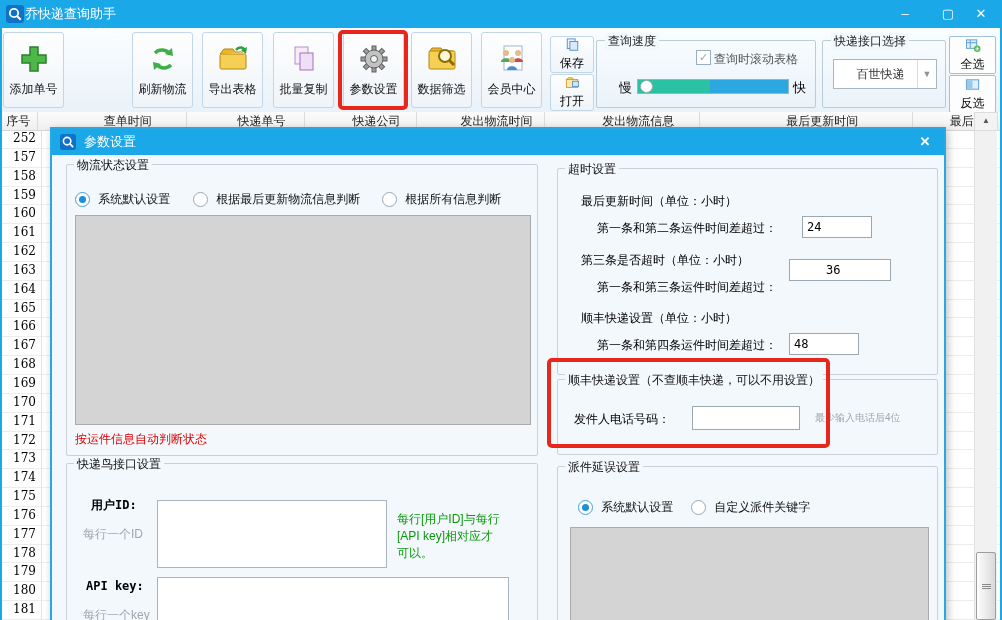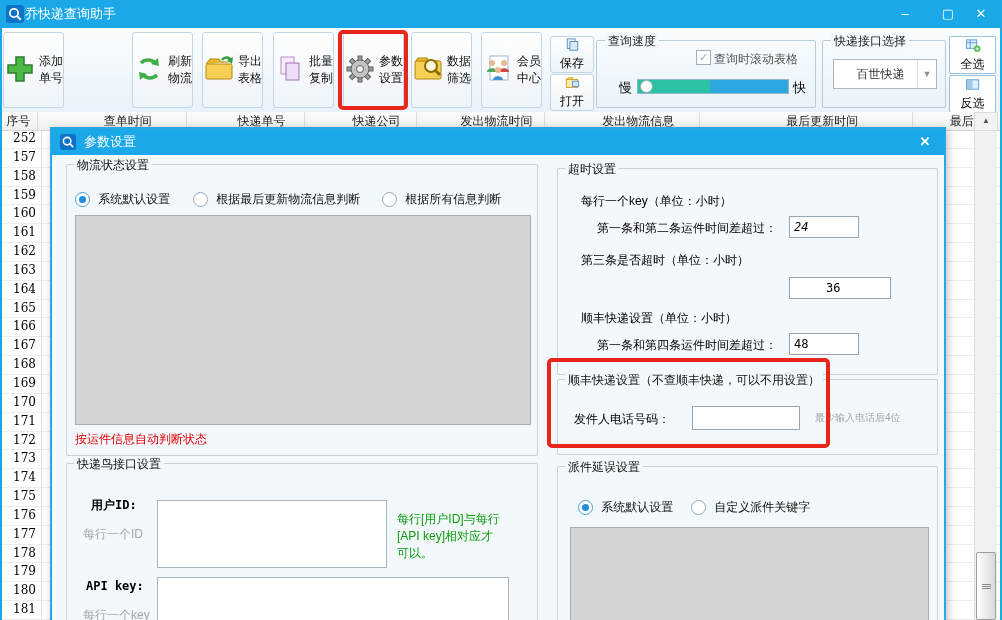--- a/index.html
+++ b/index.html
@@ -8,21 +8,21 @@
   .abs{position:absolute;}
 
   
   .titlebar{left:0;top:0;width:1002px;height:28px;background:#1aa8e8;display:flex;align-items:center;}
   .titlebar .ttl{color:#fff;font-size:13px;margin-left:6px;}
   .winbtn{width:20px;height:18px;color:#fff;font-size:13px;text-align:center;line-height:17px;cursor:default;}
 
   
   .toolbar{left:0;top:28px;width:1002px;height:84px;background:linear-gradient(#fafdff,#e9f2f9);border-bottom:1px solid #cfe0ec;}
   .tbtn{position:absolute;top:4px;width:59px;height:74px;background:linear-gradient(#fefefe,#eff4f9);
-        border:1px solid #c3d6e6;border-radius:3px;display:flex;flex-direction:row;align-items:center;justify-content:center;gap:3px;}
+        border:1px solid #c3d6e6;border-radius:3px;display:flex;flex-direction:column;align-items:center;justify-content:center;gap:3px;}
   .tbtn .lbl{font-size:12px;color:#111;}
   .sbtn{position:absolute;left:550px;width:42px;height:35px;background:linear-gradient(#fefefe,#eef4f9);
         border:1px solid #c3d6e6;border-radius:3px;display:flex;flex-direction:column;align-items:center;justify-content:center;}
   .grp{position:absolute;border:1px solid #b9cdd9;border-radius:2px;}
   .grp>.glabel{position:absolute;top:-8px;left:8px;background:#f3f8fc;padding:0 3px;color:#222;}
   .rbtn{position:absolute;left:949px;width:45px;height:36px;background:#fdfdfd;border:1px solid #9fc2dc;border-radius:2px;
         display:flex;flex-direction:column;align-items:center;justify-content:center;font-size:12px;}
 
   .checkbox{display:inline-block;width:13px;height:13px;background:#fff;border:1px solid #9ab0c0;line-height:12px;
             text-align:center;font-size:11px;color:#98a6b2;vertical-align:middle;}
@@ -313,25 +313,26 @@
         <div>[API key]相对应才</div>
         <div>可以。</div>
       </div>
       <span class="abs monolbl" style="left:19px;top:115px">API key:</span>
       <span class="abs hint" style="left:16px;top:143px">每行一个key</span>
       <div class="whitebox" style="left:90px;top:113px;width:350px;height:60px"></div>
     </div>
 
     <div class="fgroup" style="left:505px;top:39px;width:379px;height:205px">
       <span class="glabel">超时设置</span>
-      <span class="abs" style="left:23px;top:24px">每行一个key（单位：小时）</span>
+      <span class="abs" style="left:23px;top:24px">最后更新时间（单位：小时）</span>
       <span class="abs" style="left:39px;top:51px">第一条和第二条运件时间差超过：</span>
-      <input class="num-input" style="left: 231px; top: 47px; font-style: italic;" value="24">
+      <input class="num-input" style="left: 244px; top: 47px;" value="24">
       <span class="abs" style="left:23px;top:83px">第三条是否超时（单位：小时）</span>
-      <input class="num-input" style="left: 231px; top: 108px; padding-left: 36px;" value="36">
+      <span class="abs" style="left:39px;top:110px">第一条和第三条运件时间差超过：</span>
+      <input class="num-input" style="left: 231px; top: 90px; padding-left: 36px;" value="36">
       <span class="abs" style="left:23px;top:141px">顺丰快递设置（单位：小时）</span>
       <span class="abs" style="left:39px;top:168px">第一条和第四条运件时间差超过：</span>
       <input class="num-input" style="left: 231px; top: 164px;" value="48">
     </div>
 
     <div class="fgroup" style="left:505px;top:250px;width:379px;height:74px">
       <span class="glabel">顺丰快递设置（不查顺丰快递，可以不用设置）</span>
       <span class="abs" style="left:16px;top:31px">发件人电话号码：</span>
       <input class="num-input" style="left: 134px; top: 26px; width: 98px; height: 22px;">
       <span class="abs hint" style="left:257px;top:31px;font-size:10px">最少输入电话后4位</span>

